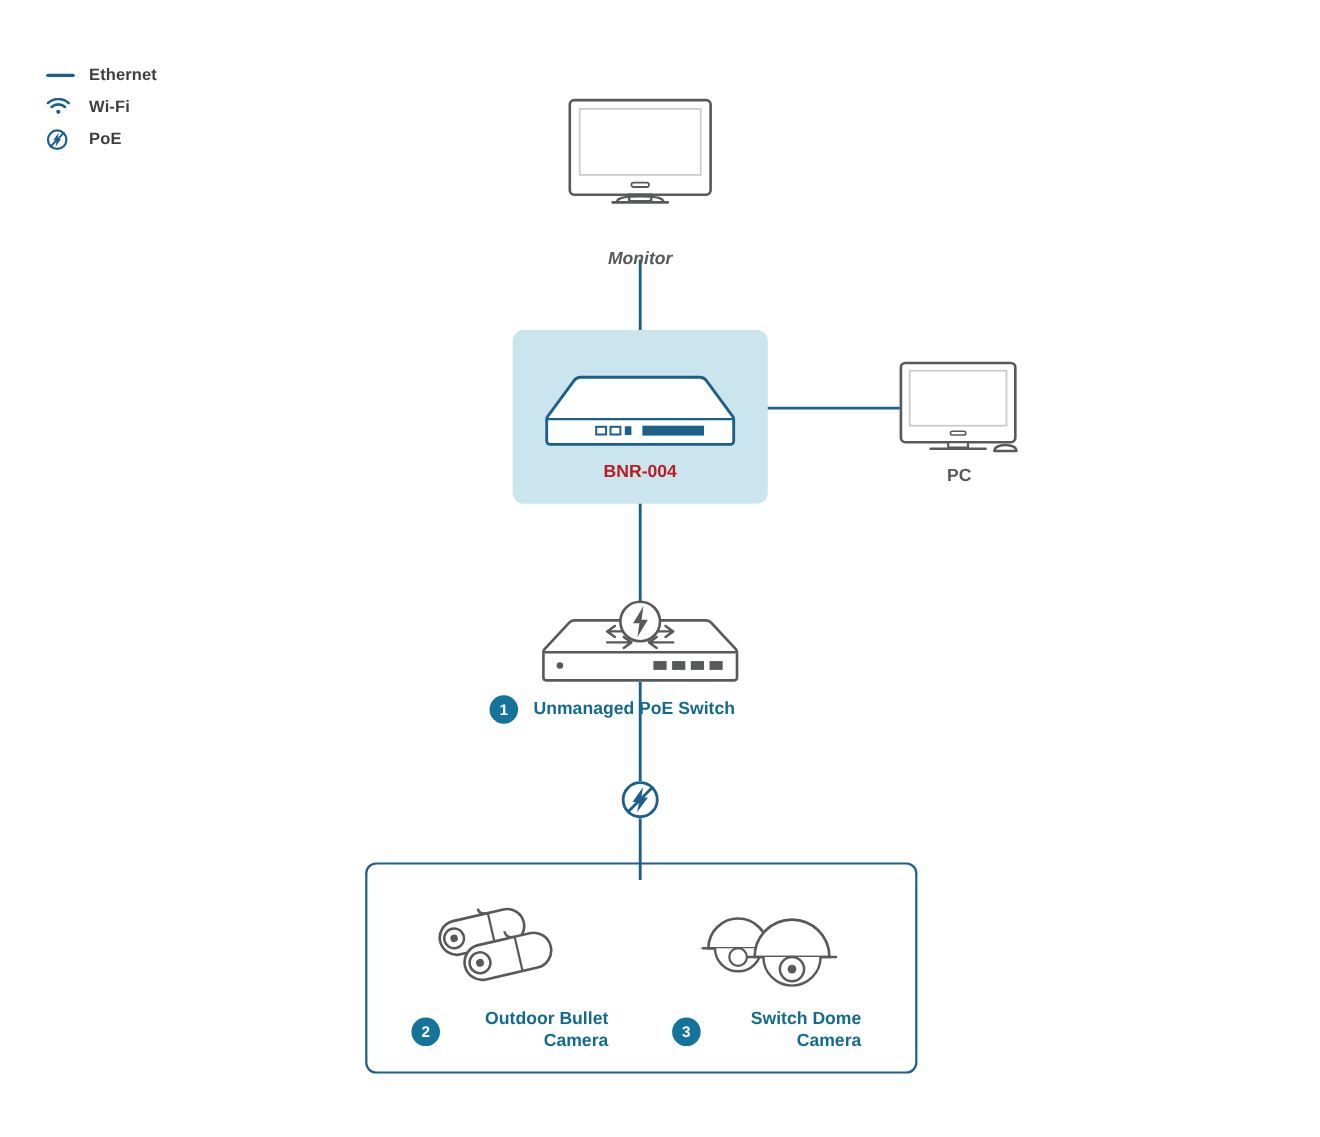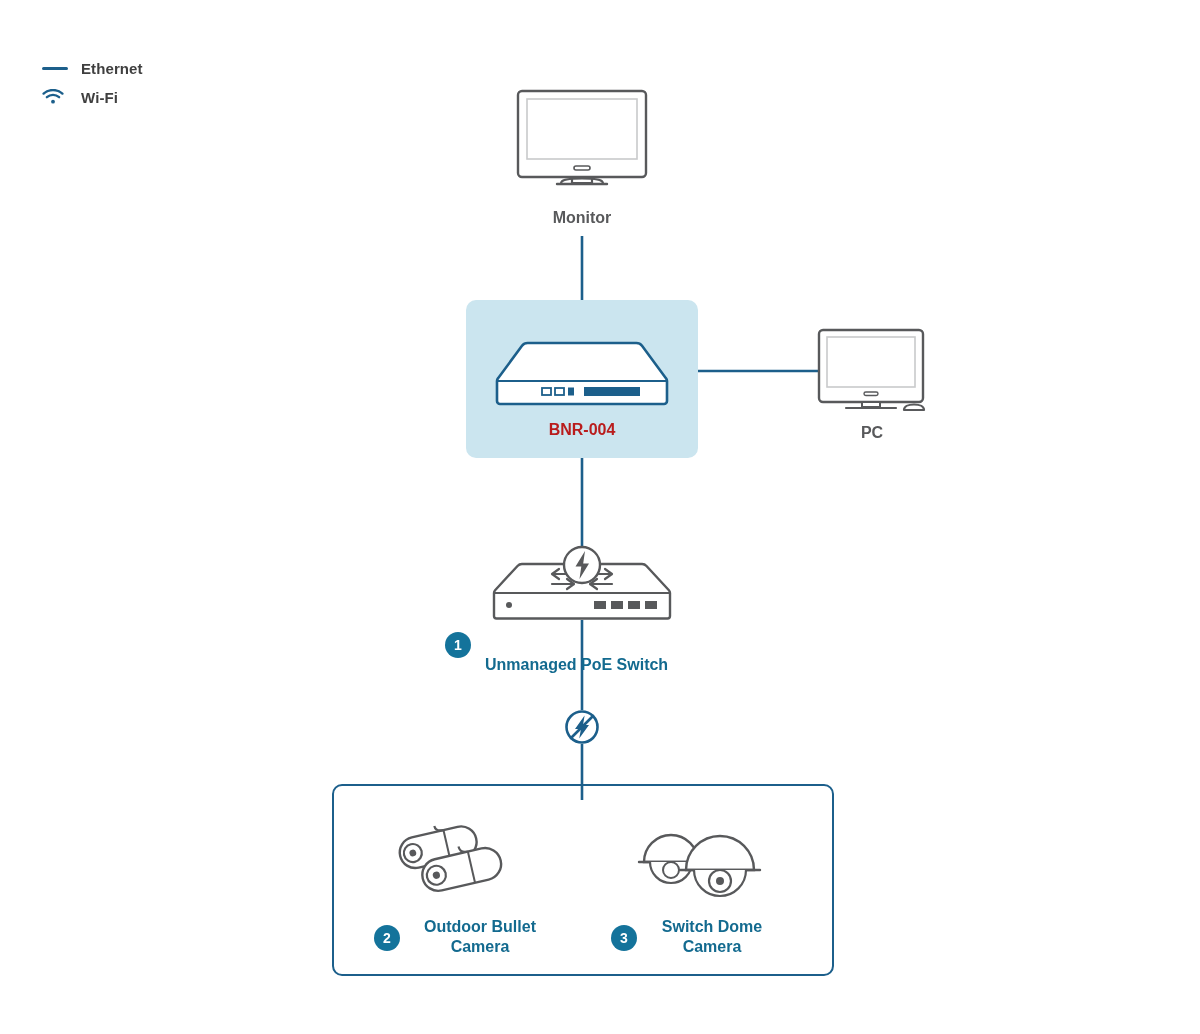--- a/index.html
+++ b/index.html
@@ -79,21 +79,21 @@
     display: flex;
     align-items: center;
     justify-content: center;
   }
 
   .callout-label {
     position: absolute;
     font-size: 16px;
     font-weight: bold;
     color: #136a8f;
-    text-align: center;
+    text-align: right;
     line-height: 20px;
   }
 
   
   .highlight-box {
     position: absolute;
     left: 466px;
     top: 300px;
     width: 232px;
     height: 158px;
@@ -134,20 +134,30 @@
       <span class="legend-symbol">
         <svg width="22" height="17" viewBox="0 0 22 17">
           <path d="M11 14.6a1.9 1.9 0 1 0 0-3.8 1.9 1.9 0 0 0 0 3.8z" fill="#1c5f8b"></path>
           <path d="M4.9 8.2a9.3 9.3 0 0 1 12.2 0" stroke="#1c5f8b" stroke-width="2.4" fill="none" stroke-linecap="round"></path>
           <path d="M1.6 4.6a14.2 14.2 0 0 1 18.8 0" stroke="#1c5f8b" stroke-width="2.4" fill="none" stroke-linecap="round"></path>
         </svg>
       </span>
       <span class="legend-label">Wi-Fi</span>
     </div>
 
+    <div class="legend-row">
+      <span class="legend-symbol">
+        <svg width="20" height="20" viewBox="0 0 20 20">
+          <circle cx="10" cy="10" r="8.4" fill="none" stroke="#1c5f8b" stroke-width="2"></circle>
+          <path d="M11.3 3.6 6.4 10.6h3.1l-1 5.8 5-7h-3.1z" fill="#1c5f8b"></path>
+          <path d="M4 16.2 16 3.8" stroke="#1c5f8b" stroke-width="1.8" stroke-linecap="round"></path>
+        </svg>
+      </span>
+      <span class="legend-label">PoE</span>
+    </div>
   </div>
 
   <svg width="1200" height="1034" style="position:absolute;left:0;top:0;">
 
     <line x1="582" y1="236" x2="582" y2="305" stroke="#1c5f8b" stroke-width="2.6"></line>
 
     <line x1="676" y1="371" x2="818" y2="371" stroke="#1c5f8b" stroke-width="2.6"></line>
 
     <line x1="582" y1="452" x2="582" y2="556" stroke="#1c5f8b" stroke-width="2.6"></line>
 
@@ -162,21 +172,21 @@
   <div class="hitbox" style="left:513px; top:88px; width:138px; height:100px;">
     <svg width="138" height="100" viewBox="0 0 138 100">
       <rect x="5" y="3" width="128" height="86" rx="4" fill="#ffffff" stroke="#58595b" stroke-width="2.4"></rect>
       <rect x="14" y="11" width="110" height="60" fill="#ffffff" stroke="#c9cacb" stroke-width="1.6"></rect>
       <rect x="61" y="78" width="16" height="4" rx="2" fill="#ffffff" stroke="#58595b" stroke-width="1.6"></rect>
       <path d="M59 89h20v6h-20z" fill="#ffffff" stroke="#58595b" stroke-width="2.2"></path>
       <path d="M44 96h50" stroke="#58595b" stroke-width="2.4" stroke-linecap="round"></path>
       <path d="M48 95.5c0-3 4-5 21-5s21 2 21 5" fill="none" stroke="#58595b" stroke-width="2.2"></path>
     </svg>
   </div>
-  <div class="node-label" style="left:482px; top:209px; width:200px;">Monitor</div>
+  <div class="node-label" style="left:482px; top:227px; width:200px;font-style:italic;">Monitor</div>
 
   <div class="hitbox" style="left:494px; top:337px; width:176px; height:70px;">
     <svg width="176" height="70" viewBox="0 0 176 70">
       <path d="M3 64V44c0-1 .4-2 1.1-2.8L28 8.8A7 7 0 0 1 33.6 6h108.8A7 7 0 0 1 148 8.8l23.9 32.4c.7.8 1.1 1.8 1.1 2.8v20a3 3 0 0 1-3 3H6a3 3 0 0 1-3-3z" fill="#ffffff" stroke="#1c5f8b" stroke-width="2.6"></path>
       <path d="M4 44h168" stroke="#1c5f8b" stroke-width="2.2"></path>
       <rect x="48" y="51" width="9" height="7" fill="none" stroke="#1c5f8b" stroke-width="1.8"></rect>
       <rect x="61" y="51" width="9" height="7" fill="none" stroke="#1c5f8b" stroke-width="1.8"></rect>
       <rect x="74" y="50.5" width="6" height="8" fill="#1c5f8b"></rect>
       <rect x="90" y="50" width="56" height="9" fill="#1c5f8b"></rect>
     </svg>
@@ -210,21 +220,21 @@
       <path d="M84 44H62M84 44l-7-5M84 44l-7 5" stroke="#58595b" stroke-width="2.2" fill="none" stroke-linecap="round" stroke-linejoin="round"></path>
 
       <path d="M100 34h22M122 34l-7-5M122 34l-7 5" stroke="#58595b" stroke-width="2.2" fill="none" stroke-linecap="round" stroke-linejoin="round"></path>
       <path d="M122 44h-22M100 44l7-5M100 44l7 5" stroke="#58595b" stroke-width="2.2" fill="none" stroke-linecap="round" stroke-linejoin="round"></path>
 
       <circle cx="92" cy="25" r="18" fill="#ffffff" stroke="#58595b" stroke-width="2.4"></circle>
       <path d="M95 11 85.5 26.5h5.8L89.5 39 99 23.5h-5.8z" fill="#58595b"></path>
     </svg>
   </div>
   <div class="badge" style="left:445px; top:632px;">1</div>
-  <div class="callout-label" style="left:485px; top:635px; width:320px; text-align:left;margin-top:20px;">Unmanaged PoE Switch</div>
+  <div class="callout-label" style="left:485px; top:635px; width:320px; text-align:left;">Unmanaged PoE Switch</div>
 
   <div class="hitbox" style="left:563px; top:708px; width:38px; height:38px;">
     <svg width="38" height="38" viewBox="0 0 38 38">
       <circle cx="19" cy="19" r="17" fill="#ffffff"></circle>
       <circle cx="19" cy="19" r="15.5" fill="none" stroke="#1c5f8b" stroke-width="2.6"></circle>
       <path d="M21.6 7.5 12 21h6l-1.8 9.5L26 17h-6z" fill="#1c5f8b"></path>
       <path d="M8 30 30 8" stroke="#1c5f8b" stroke-width="2.6" stroke-linecap="round"></path>
     </svg>
   </div>
 

